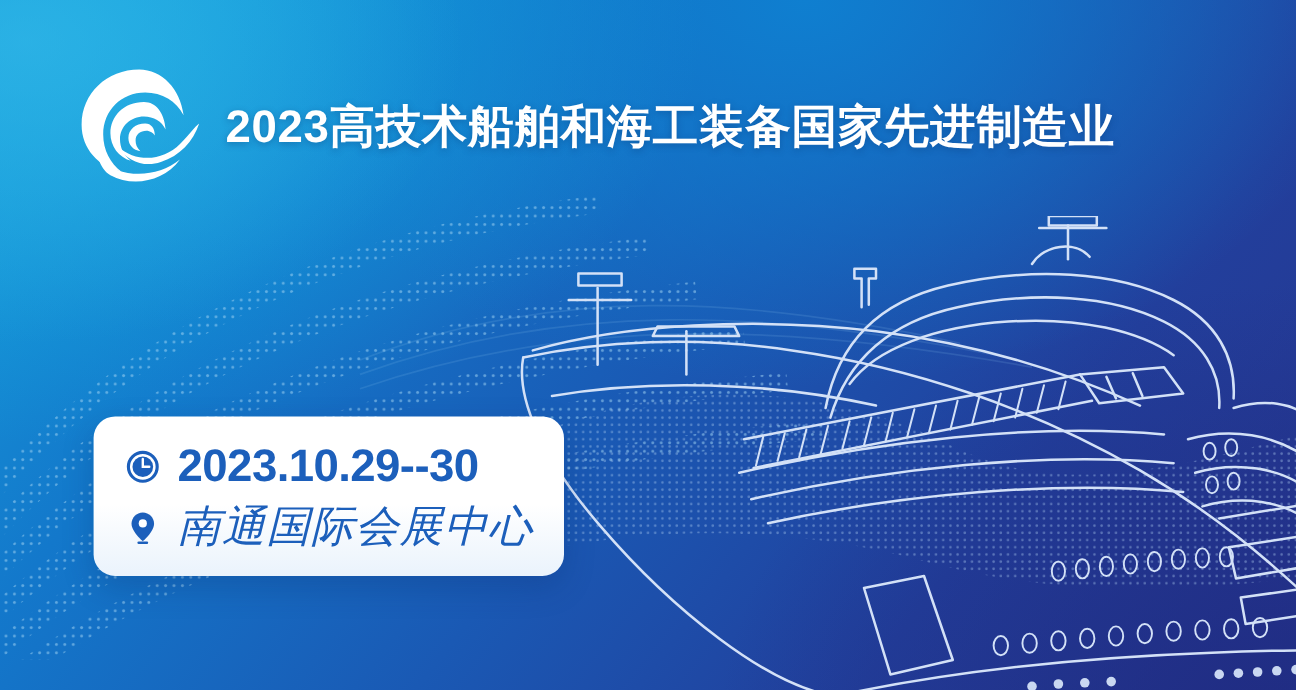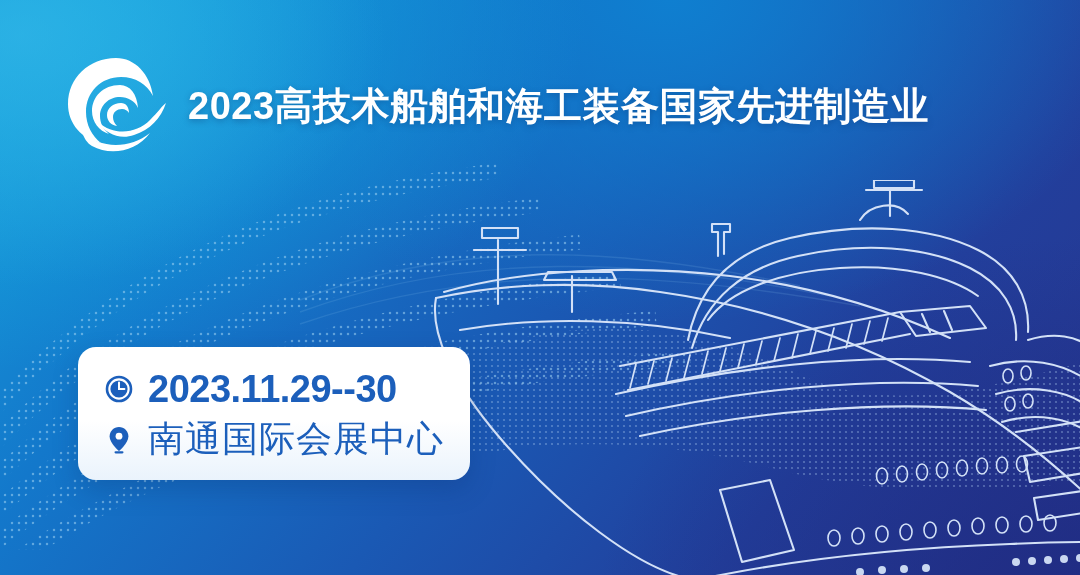--- a/index.html
+++ b/index.html
@@ -136,20 +136,21 @@
     color: #1c5fbb;
     letter-spacing: -0.5px;
     line-height: 44px;
   }
   .info-venue {
     font-size: 36px;
     font-weight: 500;
     color: #1c5fbb;
     letter-spacing: 1px;
     line-height: 44px;
+    font-style: italic;
   }
 </style>
 </head>
 <body>
 
 <div class="banner">
 
   <div class="bg-base"></div>
   <div class="bg-darken-br"></div>
   <div class="bg-light-tl"></div>
@@ -320,21 +321,21 @@
     </div>
   </div>
 
   <div class="info-card">
     <div class="info-row">
       <svg class="info-icon" viewBox="0 0 30 30">
         <circle cx="15" cy="15" r="12" fill="none" stroke="#1c5fbb" stroke-width="2.6"></circle>
         <circle cx="15" cy="15" r="8.6" fill="#1c5fbb"></circle>
         <path d="M15 8.5 L15 15 L20.4 15" fill="none" stroke="#ffffff" stroke-width="2" stroke-linecap="round"></path>
       </svg>
-      <span class="info-date">2023.11.29--30</span>
+      <span class="info-date">2023.10.29--30</span>
     </div>
     <div class="info-row">
       <svg class="info-icon" viewBox="0 0 30 30">
         <path d="M15 3 C 9.8 3, 5.6 7.2, 5.6 12.4 C 5.6 19, 15 27, 15 27 C 15 27, 24.4 19, 24.4 12.4 C 24.4 7.2, 20.2 3, 15 3 Z" fill="#1c5fbb"></path>
         <circle cx="15" cy="12.2" r="3.4" fill="#ffffff"></circle>
         <rect x="10.5" y="27.2" width="9" height="2.2" rx="1.1" fill="#1c5fbb"></rect>
       </svg>
       <span class="info-venue">南通国际会展中心</span>
     </div>
   </div>

